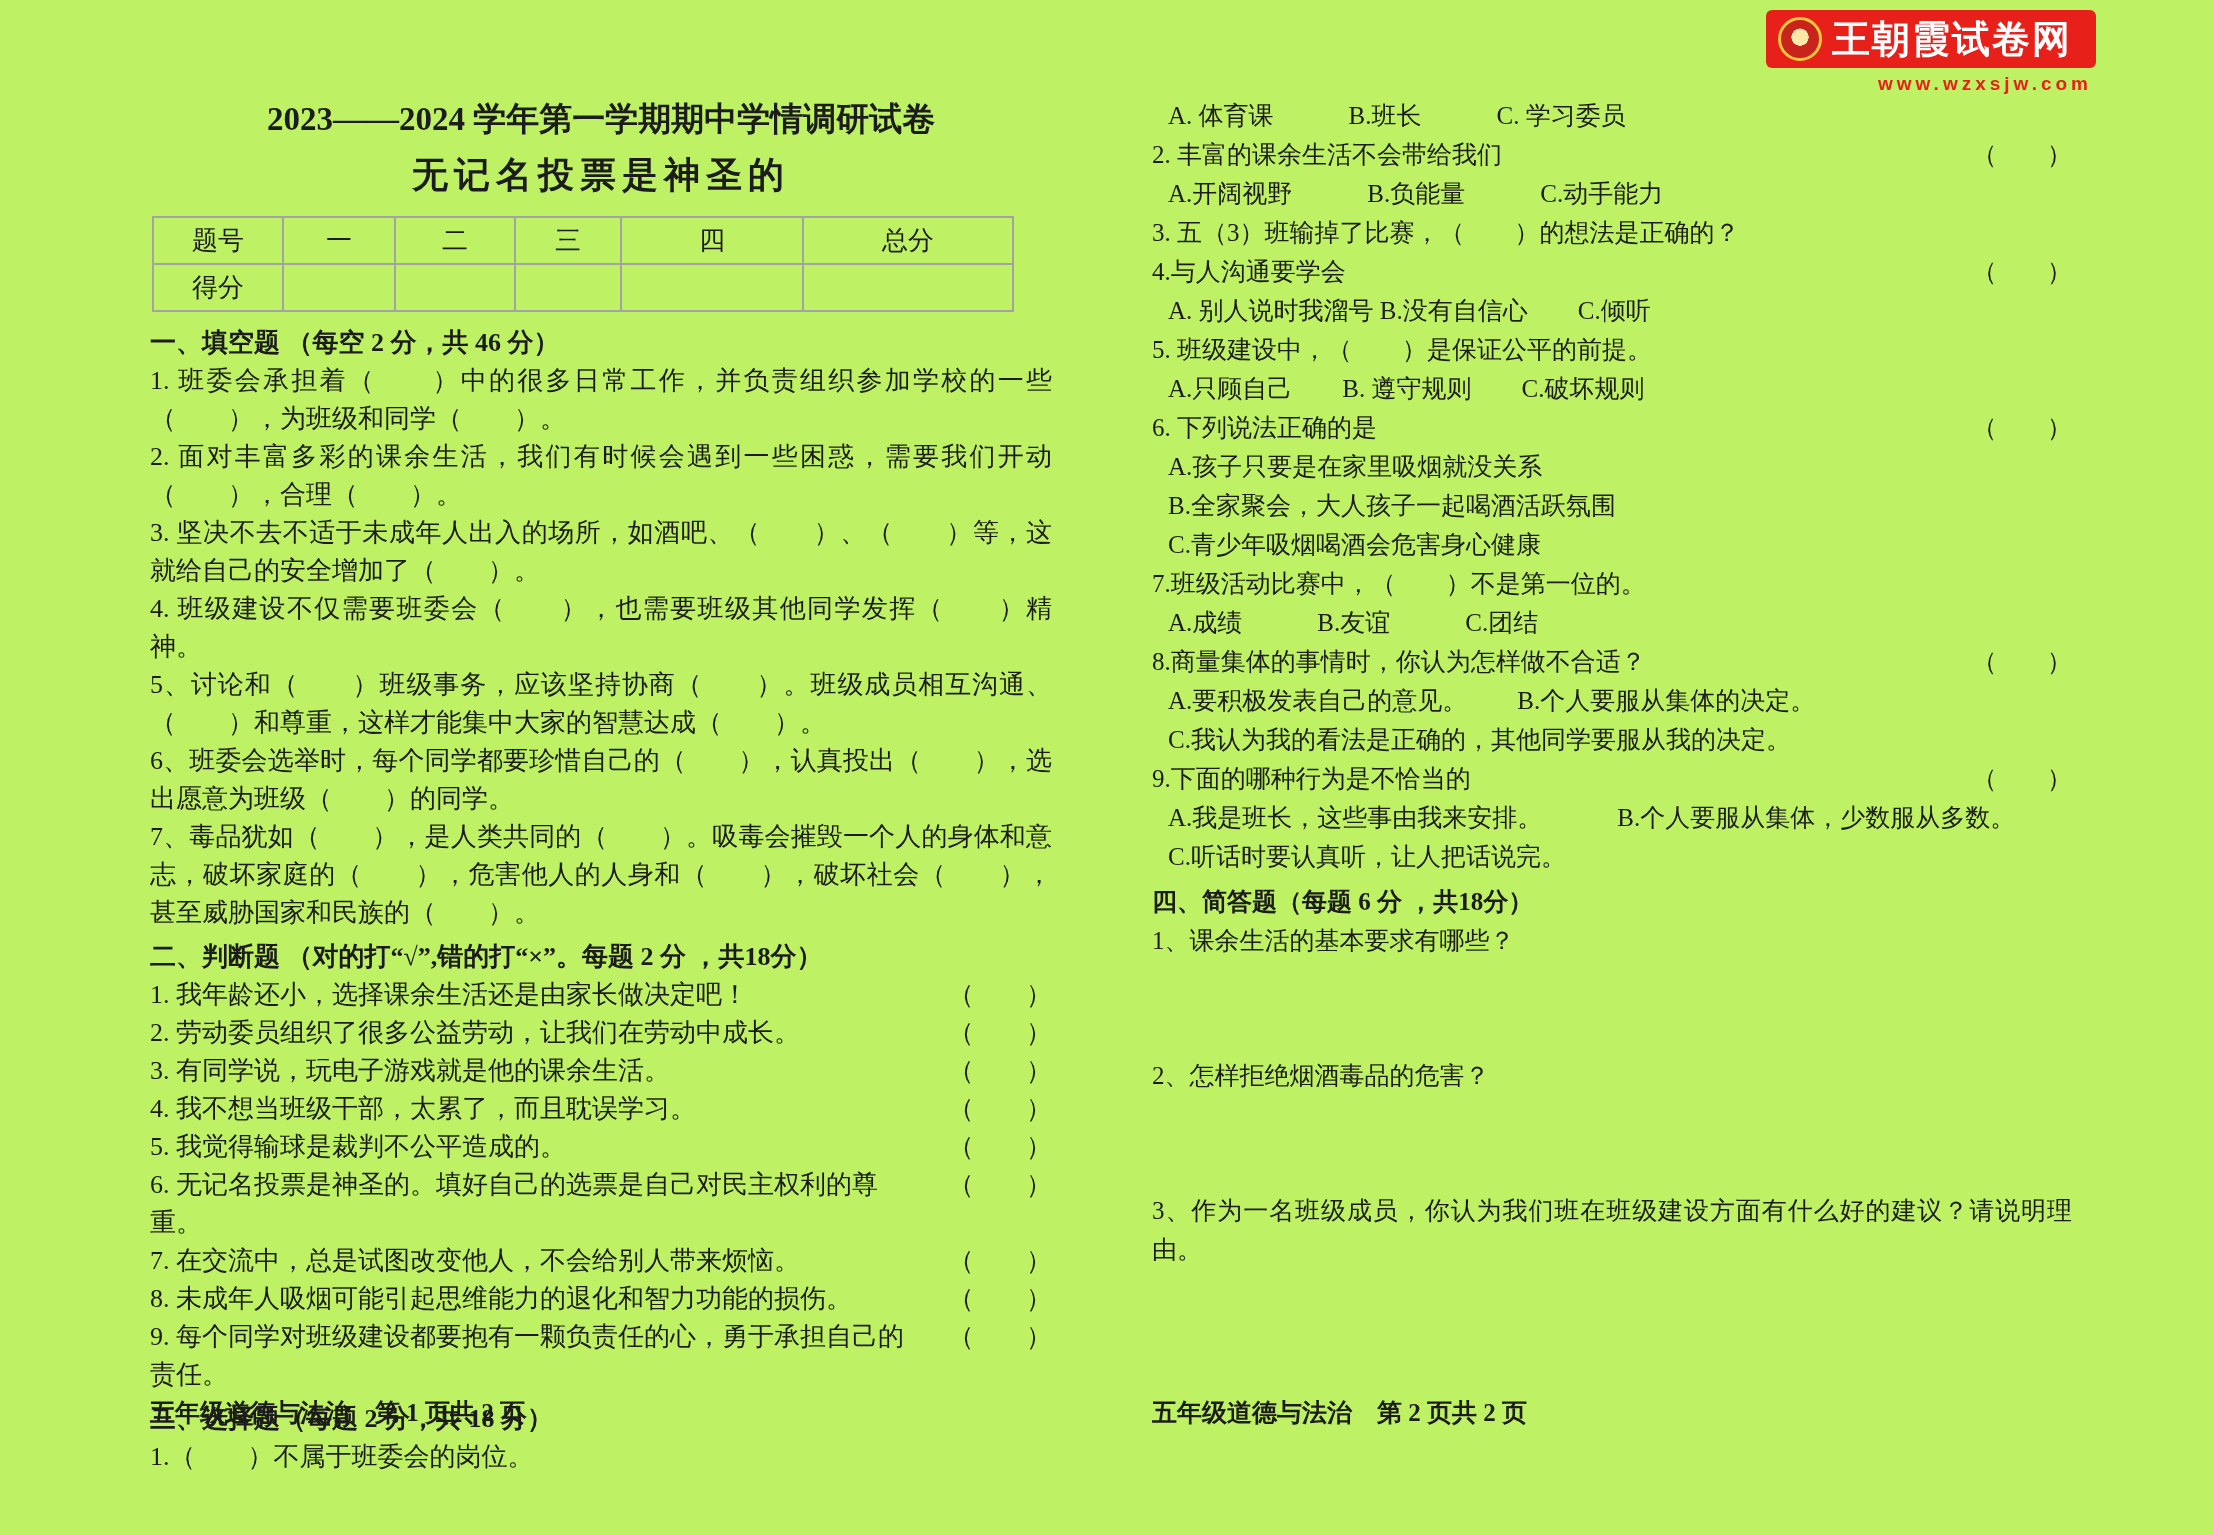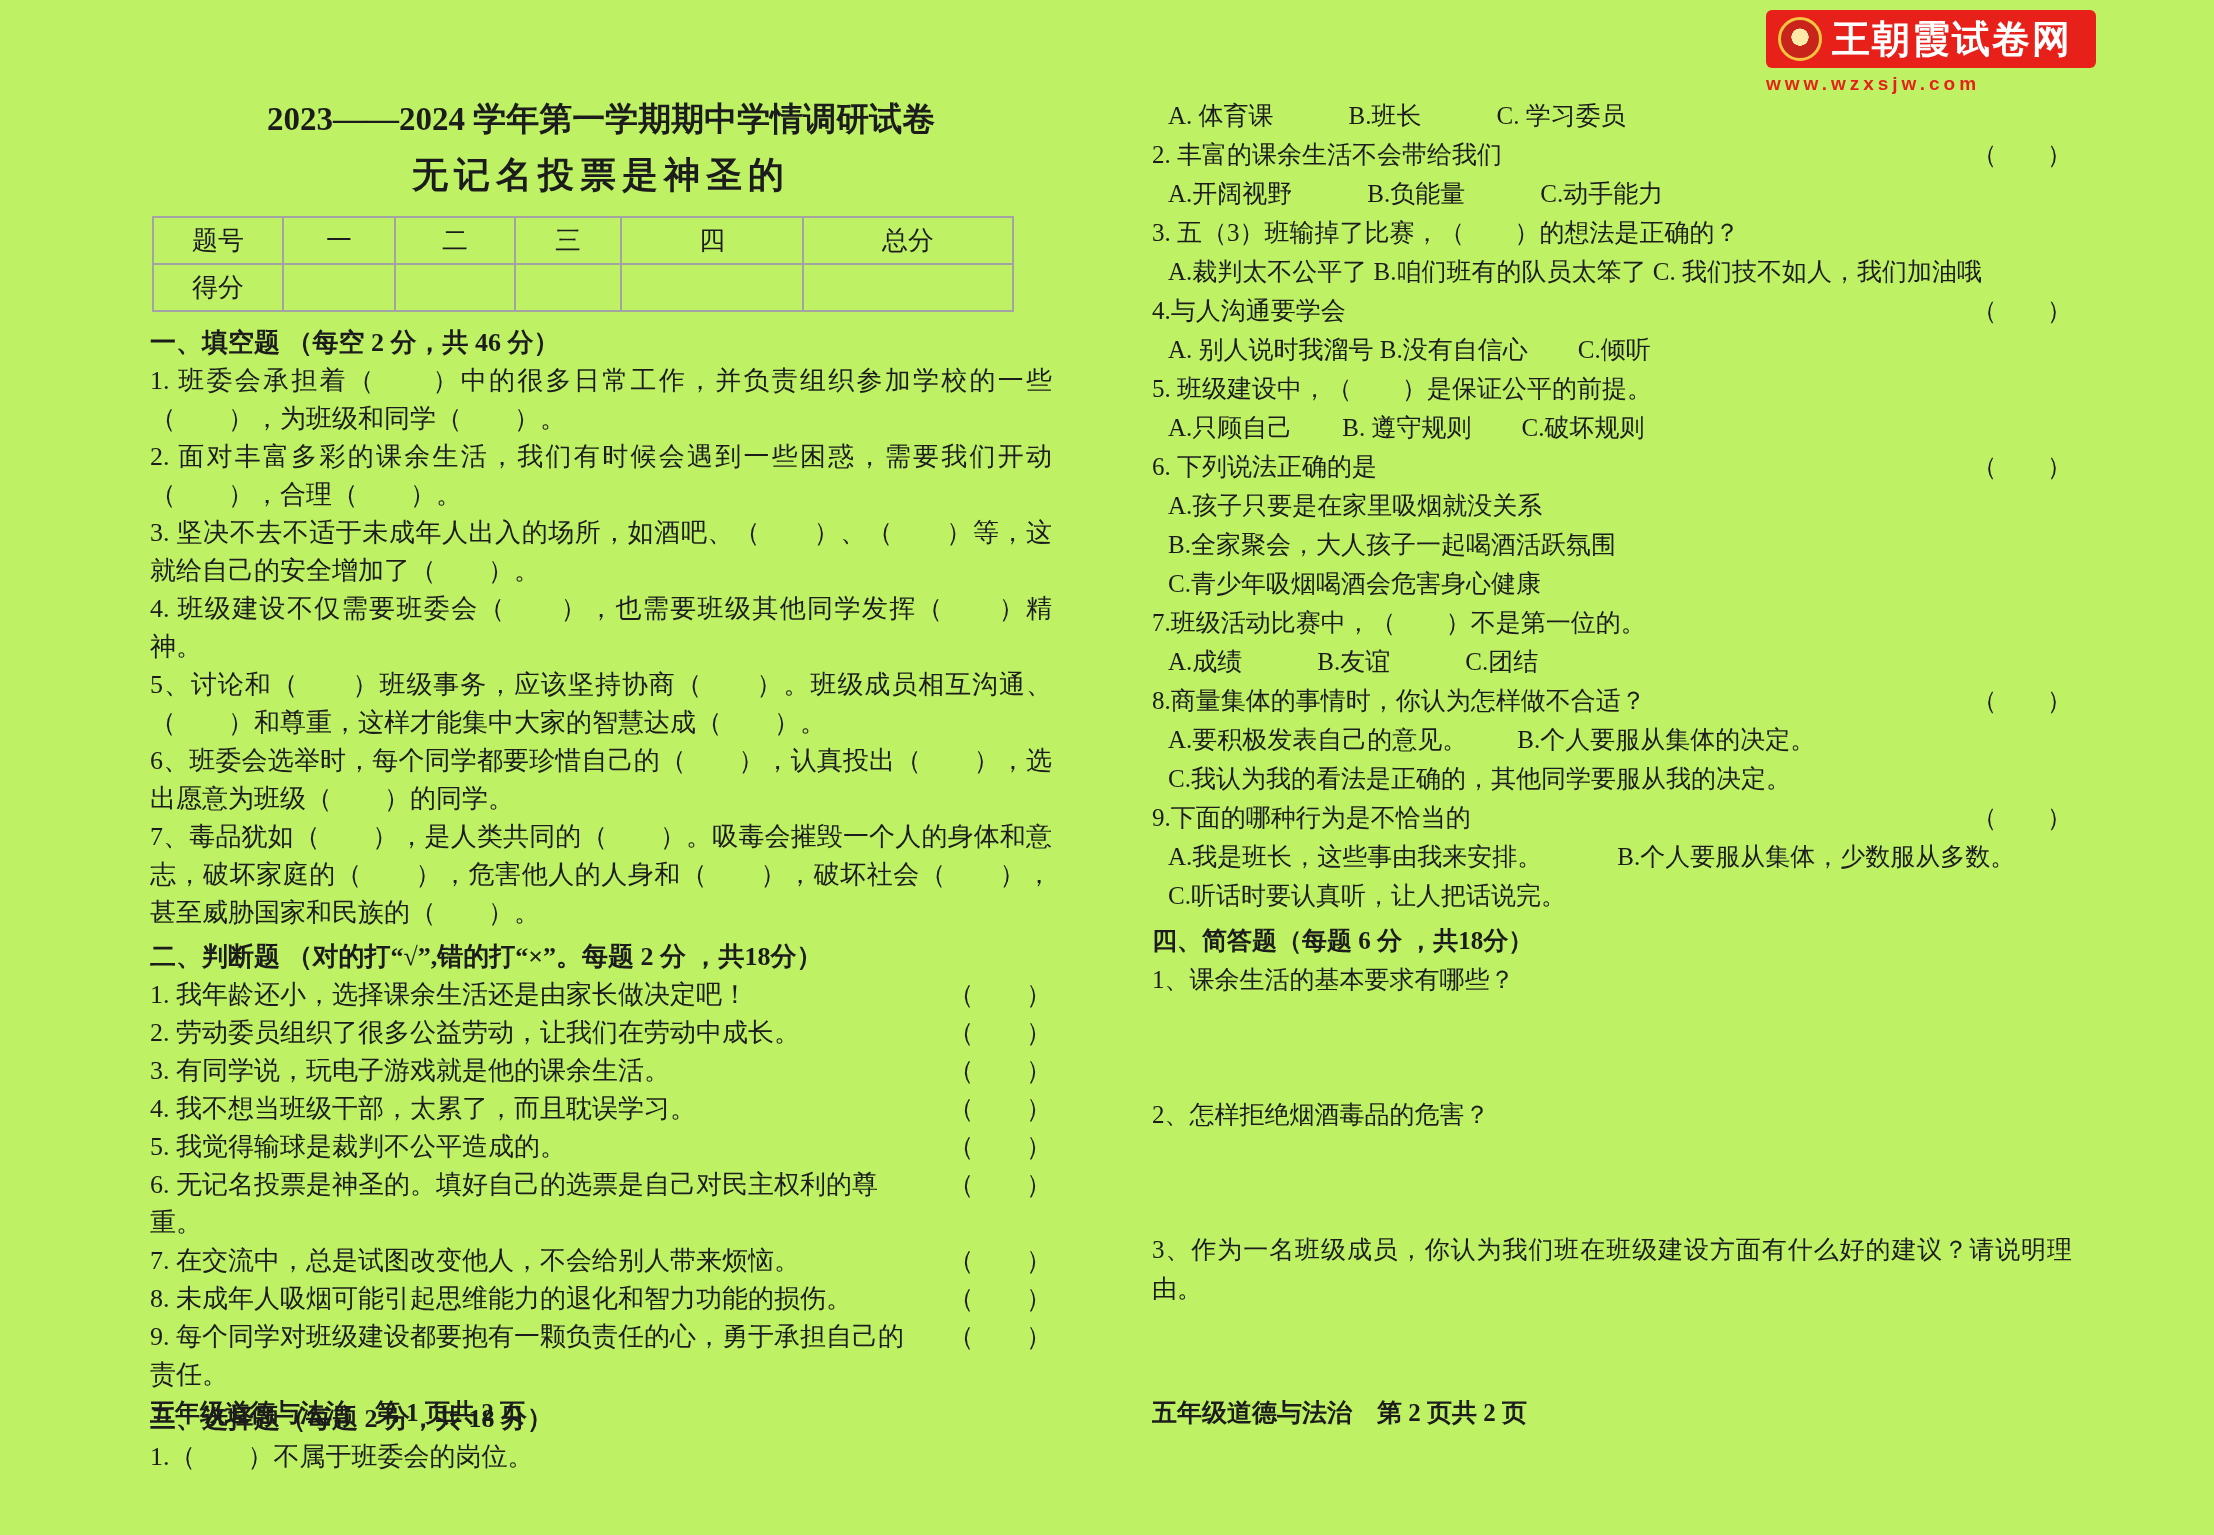--- a/index.html
+++ b/index.html
@@ -22,21 +22,21 @@
     background:radial-gradient(circle at 50% 45%, #ffe9a8 0 30%, #c9241c 31% 100%);
     border:3px solid #f3c63f;
   }
   .logo-name {
     color:#ffffff; font-weight:bold; font-size:38px; white-space:nowrap;
     font-family:"Liberation Sans","DejaVu Sans",sans-serif; letter-spacing:2px;
   }
   .logo-url {
     color:#e7211a; font-weight:bold; font-size:19px; letter-spacing:4px;
     font-family:"Liberation Sans","DejaVu Sans",sans-serif;
-    padding:5px 4px 0 0;
+    text-align:right; padding:5px 4px 0 0;
   }
 
   
   .col-left  { position:absolute; left:150px;  top:96px; width:902px; font-size:26px; line-height:38px; }
   .col-right { position:absolute; left:1152px; top:96px; width:920px; font-size:25px; line-height:39px; }
 
   .exam-title    { text-align:center; font-weight:bold; font-size:33px; line-height:46px; }
   .exam-subtitle { text-align:center; font-weight:bold; font-size:36px; line-height:50px; margin-top:8px; letter-spacing:6px; }
 
   .score-table { border-collapse:collapse; table-layout:fixed; width:860px; margin:16px 0 12px 2px; }
@@ -187,21 +187,20 @@
           <span class="qtext">A.开阔视野　　　B.负能量　　　C.动手能力</span>
           <span class="bracket"></span>
         </div>
 
         <div class="line">
           <span class="qtext">3. 五（3）班输掉了比赛，（　　）的想法是正确的？</span>
           <span class="bracket"></span>
         </div>
 
         <div class="line indent">
-          <span class="qtext">A.裁判太不公平了 B.咱们班有的队员太笨了 C.  我们技不如人，我们加油哦</span>
           <span class="bracket"></span>
         </div>
 
         <div class="line">
           <span class="qtext">4.与人沟通要学会</span>
           <span class="bracket">（　　）</span>
         </div>
 
         <div class="line indent">
           <span class="qtext">A. 别人说时我溜号 B.没有自信心　　C.倾听</span>

